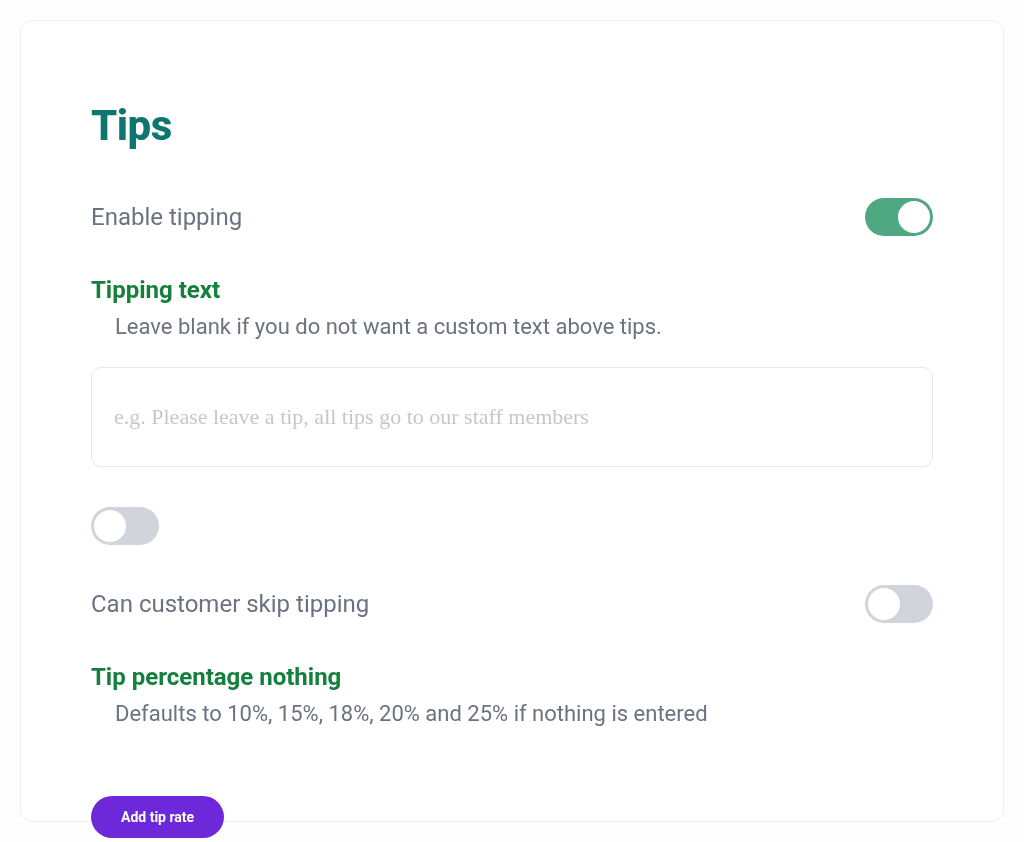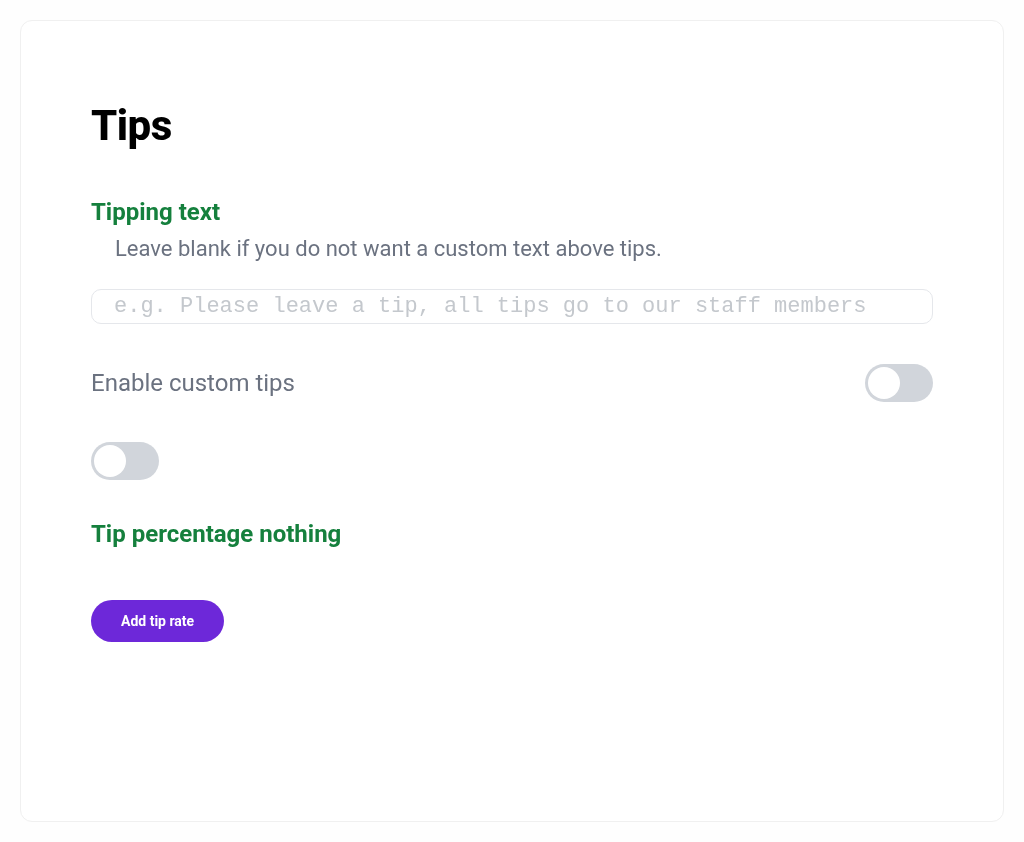--- a/index.html
+++ b/index.html
@@ -18,21 +18,21 @@
       background: #ffffff;
       border: 1px solid #f0f0f0;
       border-radius: 12px;
       padding: 80px 70px 70px 70px;
       width: 100%;
       height: 100%;
     }
     .page-title {
       font-size: 42px;
       font-weight: 800;
-      color: #000000;
+      color: #0f766e;
       margin-bottom: 48px;
       letter-spacing: -0.5px;
     }
     .setting-row {
       display: flex;
       justify-content: space-between;
       align-items: center;
       margin-bottom: 40px;
     }
     .setting-label {
@@ -48,29 +48,29 @@
     }
     .section-subtext {
       font-size: 22px;
       color: #6b7280;
       font-weight: 400;
       margin-bottom: 28px;
       margin-left: 24px;
     }
     .text-input {
       width: 100%;
-      padding: 4px 22px;
+      padding: 36px 22px;
       font-size: 22px;
       border: 1px solid #e5e7eb;
       border-radius: 10px;
       background: #ffffff;
       color: #374151;
       outline: none;
       margin-bottom: 40px;
-      font-family: Liberation Mono, monospace;
+      font-family: Liberation Serif, serif;
     }
     .text-input::placeholder {
       color: #c4c8cd;
     }
     .toggle {
       position: relative;
       width: 68px;
       height: 38px;
       border-radius: 19px;
       cursor: pointer;
@@ -113,38 +113,45 @@
       cursor: pointer;
       font-family: inherit;
     }
   </style>
 </head>
 <body>
 
 <div class="card">
   <h1 class="page-title">Tips</h1>
 
+  <div class="setting-row">
+    <span class="setting-label">Enable tipping</span>
+    <div class="toggle on">
+      <div class="toggle-knob"></div>
+    </div>
+  </div>
 
   <div>
     <div class="section-heading">Tipping text</div>
     <div class="section-subtext">Leave blank if you do not want a custom text above tips.</div>
     <input type="text" class="text-input" placeholder="e.g. Please leave a tip, all tips go to our staff members" style="">
   </div>
 
   <div class="setting-row">
-    <span class="setting-label">Enable custom tips</span>
     <div class="toggle off">
       <div class="toggle-knob"></div>
     </div>
   </div>
 
   <div class="setting-row">
+    <span class="setting-label">Can customer skip tipping</span>
     <div class="toggle off">
       <div class="toggle-knob"></div>
     </div>
   </div>
 
   <div class="percentage-section">
     <div class="section-heading">Tip percentage nothing</div>
+    <div class="section-subtext">Defaults to 10%, 15%, 18%, 20% and 25% if nothing is entered</div>
   </div>
 
   <button class="add-button">Add tip rate</button>
 </div>
 
 </body></html>

